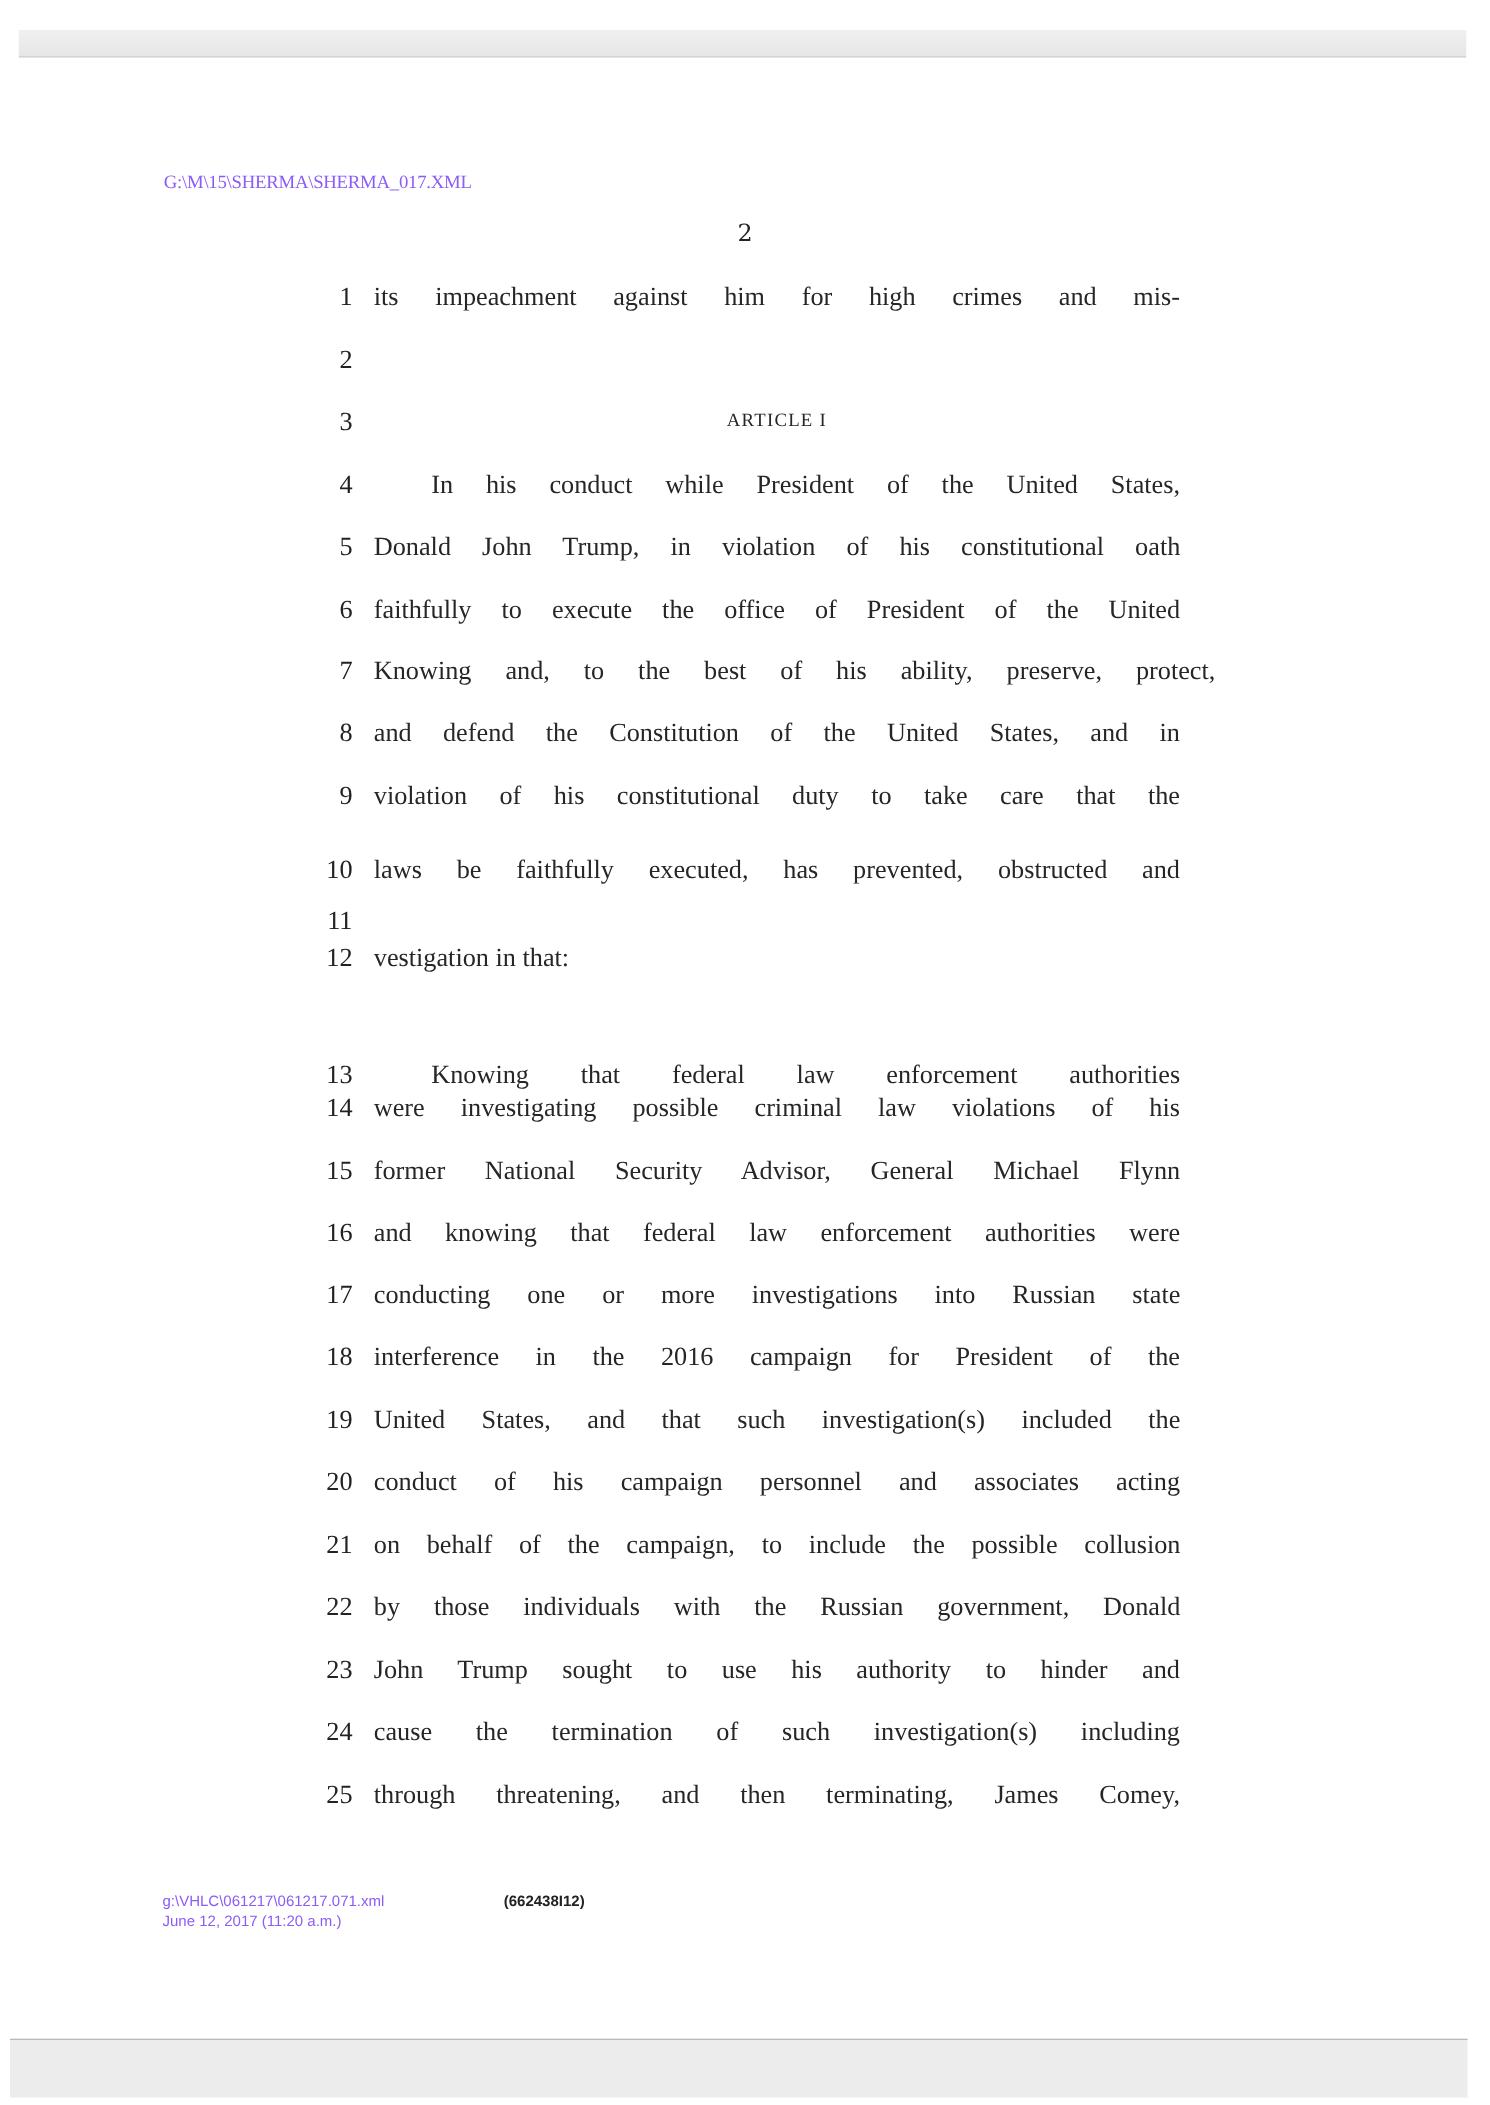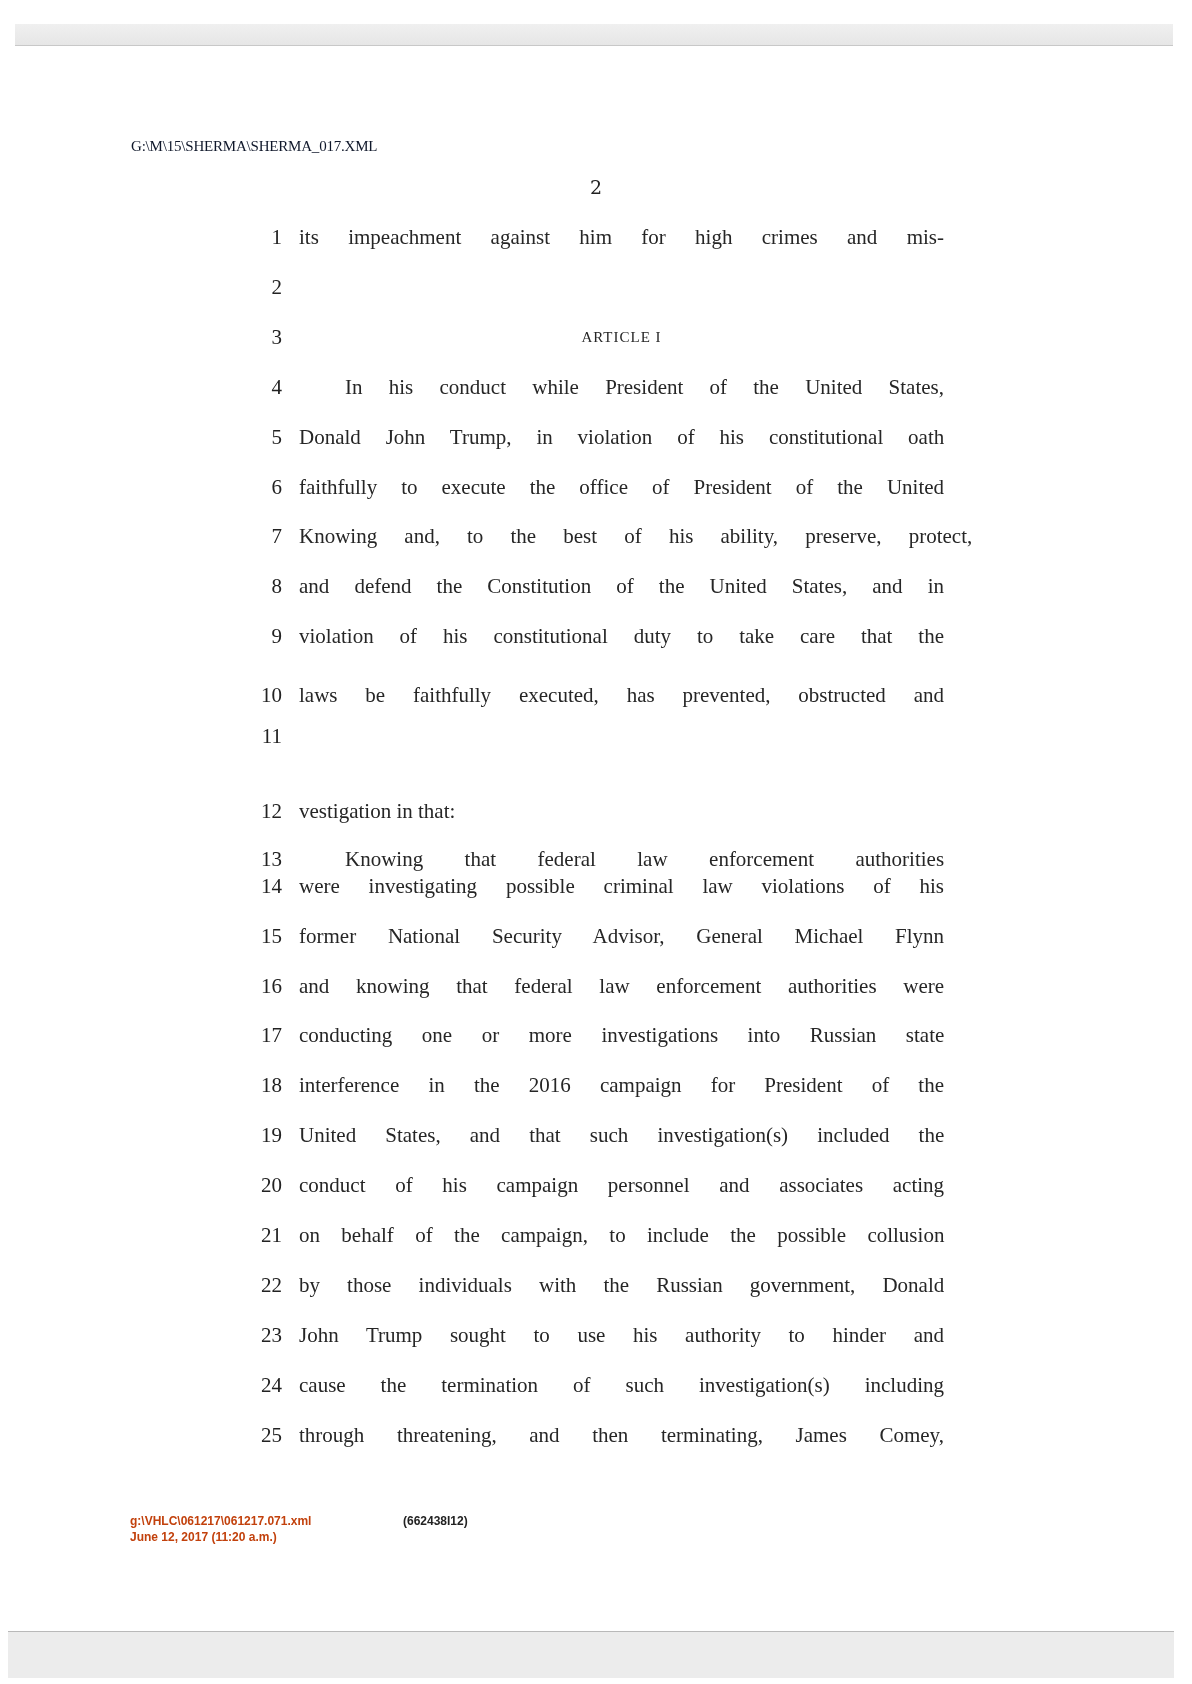--- a/index.html
+++ b/index.html
@@ -32,21 +32,21 @@
       height: 46px;
       background: #ececec;
       border-top: 1px solid #b9b9b9;
     }
     .file-path {
       position: absolute;
       left: 131px;
       top: 138px;
       font-family: "Liberation Serif", serif;
       font-size: 15px;
-      color: #0f172a;
+      color: #8b5cf6;
       letter-spacing: -0.2px;
     }
     .page-number {
       position: absolute;
       left: 0;
       width: 1192px;
       top: 176px;
       text-align: center;
       font-family: "DejaVu Serif", serif;
       font-size: 19px;
@@ -98,22 +98,22 @@
       text-align-last: center;
       font-size: 15px;
       letter-spacing: 1px;
     }
     .footer-left {
       position: absolute;
       left: 130px;
       top: 1513px;
       font-family: "Liberation Sans", sans-serif;
       font-size: 12px;
-      font-weight: bold;
-      color: #c2410c;
+      font-weight: normal;
+      color: #8b5cf6;
       line-height: 16px;
     }
     .footer-code {
       position: absolute;
       left: 403px;
       top: 1513px;
       font-family: "Liberation Sans", sans-serif;
       font-size: 12px;
       font-weight: bold;
       color: #222;
@@ -164,21 +164,21 @@
       <span class="ln">9</span>
       <span class="txt" style="white-space: nowrap; word-spacing: 20.6667px;">violation of his constitutional duty to take care that the</span>
     </div>
     <div class="line" style="top: 458px;">
       <span class="ln">10</span>
       <span class="txt" style="white-space: nowrap; word-spacing: 22.5714px;">laws be faithfully executed, has prevented, obstructed and</span>
     </div>
     <div class="line" style="top: 499px;">
       <span class="ln">11</span>
     </div>
-    <div class="line" style="top: 574px; text-decoration: underline;">
+    <div class="line" style="top: 529px; text-decoration: underline;">
       <span class="ln">12</span>
       <span class="txt short">vestigation in that:</span>
     </div>
     <div class="line" style="top: 622px; padding-left: 20px;">
       <span class="ln">13</span>
       <span class="txt indent" style="white-space: nowrap; word-spacing: 36.2px;">Knowing that federal law enforcement authorities</span>
     </div>
     <div class="line" style="top: 648.7px;">
       <span class="ln">14</span>
       <span class="txt" style="white-space: nowrap; word-spacing: 23.5714px;">were investigating possible criminal law violations of his</span>

